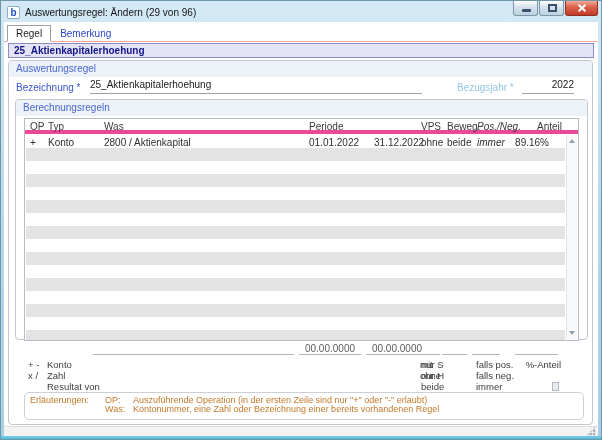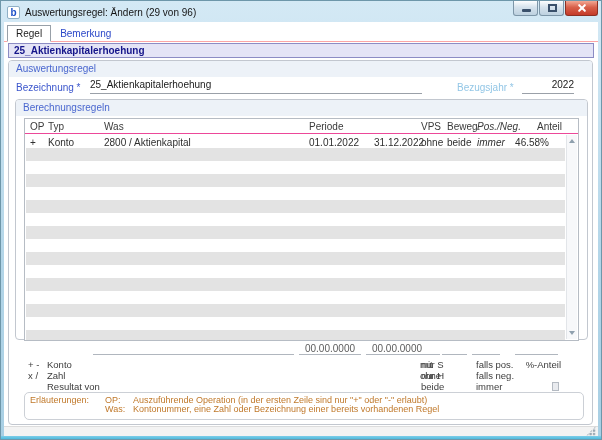--- a/index.html
+++ b/index.html
@@ -63,21 +63,21 @@
   .bzj-value { position:absolute; left:513px; top:18px; width:52px; height:15px;
     font-size:10px; color:#1a1a1a; text-align:right; border-bottom:1px solid #9aa0a8; }
 
   .g2 { position:absolute; left:6px; top:38px; width:573px; height:241px; }
 
   
   .rules-table { position:absolute; left:8px; top:18px; width:555px; height:223px;
     border:1px solid #b6bcc4; background:#fff; font-size:10px; color:#2f2f2f;
     overflow:hidden; }
   .thead { position:absolute; top:0; left:0; right:0; height:15px;
-    border-bottom:1px solid #ec4899; color:#3a3a3a; }
+    border-bottom:4px solid #ec4899; color:#3a3a3a; }
   .cell { position:absolute; top:1px; height:13px; line-height:13px; white-space:nowrap; }
   .x-op{left:5px;} .x-typ{left:23px;} .x-was{left:79px;} .x-pvon{left:284px;}
   .x-pbis{left:349px;} .x-vps{left:396px;} .x-beweg{left:422px;} .x-posneg{left:452px;font-style:italic;}
   .x-anteil{right:16px; text-align:right;}
   .row1 { position:absolute; top:16px; left:0; right:13px; height:13px; }
   .erow { position:absolute; left:1px; right:13px; height:13px; }
   .erow.gray { background:#e3e3e3; }
   .vscroll { position:absolute; top:16px; right:1px; bottom:1px; width:11px;
     background:#f7f8fa; border-left:1px solid #e2e5e9; }
   .arr { position:absolute; left:2px; width:0; height:0; }
@@ -184,21 +184,21 @@
 
           <div class="row1">
             <span class="cell x-op">+</span>
             <span class="cell x-typ">Konto</span>
             <span class="cell x-was">2800 / Aktienkapital</span>
             <span class="cell x-pvon">01.01.2022</span>
             <span class="cell x-pbis">31.12.2022</span>
             <span class="cell x-vps">ohne</span>
             <span class="cell x-beweg">beide</span>
             <span class="cell x-posneg">immer</span>
-            <span class="cell x-anteil">46.58%</span>
+            <span class="cell x-anteil">89.16%</span>
           </div>
 
           <div></div>
 
           <div class="vscroll">
             <span class="arr up"></span>
             <span class="arr down"></span>
           </div>
         <div class="erow gray" style="top: 29px;"></div>
             <div class="erow" style="top: 42px;"></div>

